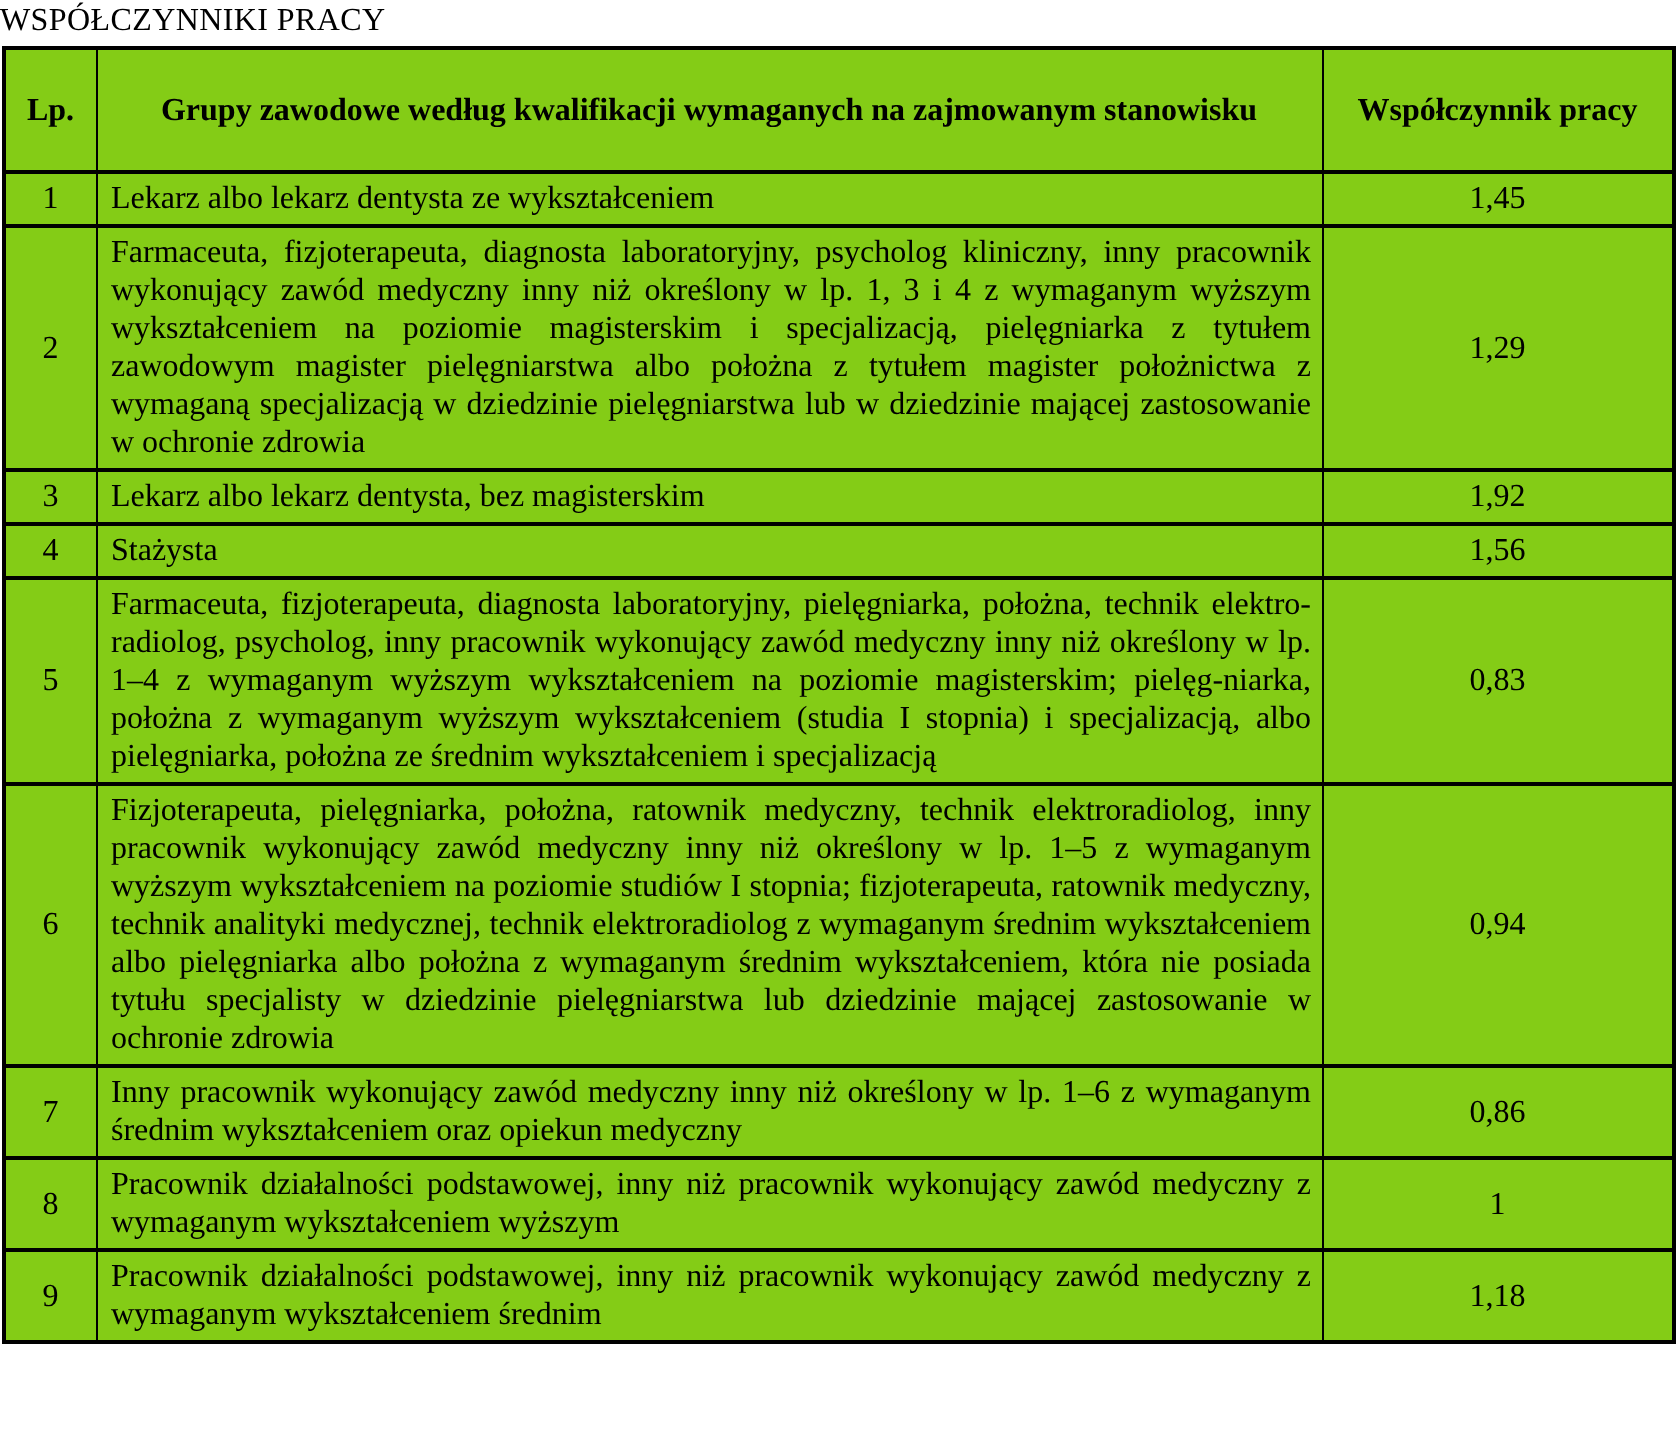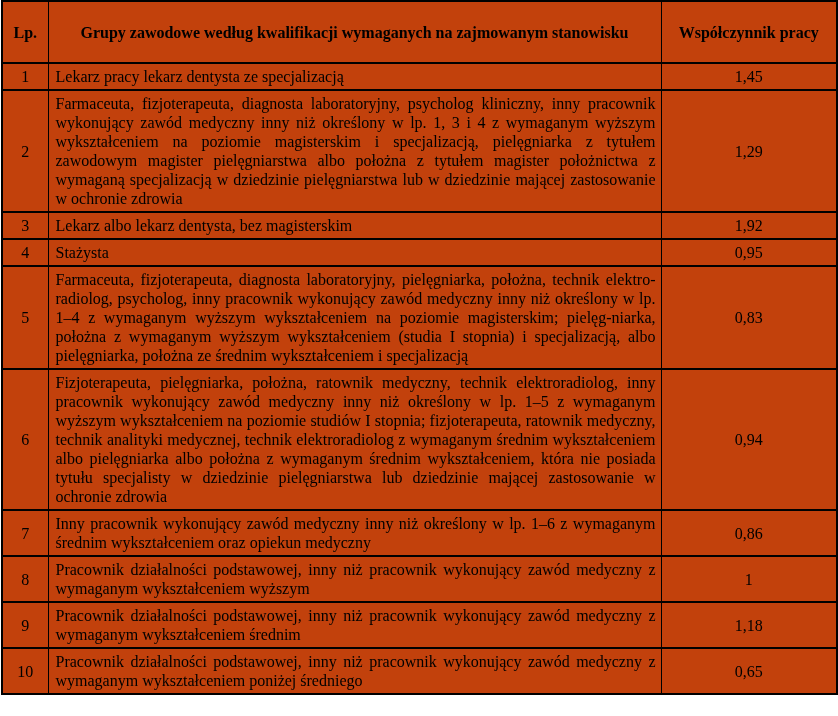--- a/index.html
+++ b/index.html
@@ -30,21 +30,21 @@
     table-layout: fixed;
     border: 2px solid #000000;
   }
   table.coeff-table th,
   table.coeff-table td {
     border-style: solid;
     border-color: #000000;
     border-width: 2px 1px; 
     font-size: 16px;
     vertical-align: middle;
-    background: #c2410c;
+    background: #84cc16;
   }
   col.c-lp    { width: 46px; }
   col.c-group { width: 613px; }
   col.c-coef  { width: 176px; }
   table.coeff-table th {
     font-weight: bold;
     text-align: center;
     height: 56px;
     line-height: 19px;
     padding: 2px 6px;
@@ -63,54 +63,55 @@
     text-align: center;
     padding: 3px 2px;
     line-height: 19px;
     margin-left: 44px;
   }
 </style>
 </head>
 <body>
 
 <div class="page">
+  <div class="doc-title">WSPÓŁCZYNNIKI PRACY</div>
 
   <table class="coeff-table">
     <colgroup>
       <col class="c-lp">
       <col class="c-group">
       <col class="c-coef">
     </colgroup>
     <thead>
       <tr>
         <th>Lp.</th>
         <th>Grupy zawodowe według kwalifikacji wymaganych na zajmowanym stanowisku</th>
         <th>Współczynnik pracy</th>
       </tr>
     </thead>
     <tbody>
         <tr>
           <td class="lp">1</td>
-          <td class="group">Lekarz pracy lekarz dentysta ze specjalizacją</td>
+          <td class="group">Lekarz albo lekarz dentysta ze wykształceniem</td>
           <td class="coefficient">1,45</td>
         </tr>
         <tr>
           <td class="lp">2</td>
           <td class="group">Farmaceuta, fizjoterapeuta, diagnosta laboratoryjny, psycholog kliniczny, inny pracownik wykonujący zawód medyczny inny niż określony w lp. 1, 3 i 4 z wymaganym wyższym wykształceniem na poziomie magisterskim i specjalizacją, pielęgniarka z tytułem zawodowym magister pielęgniarstwa albo położna z tytułem magister położnictwa z wymaganą specjalizacją w dziedzinie pielęgniarstwa lub w dziedzinie mającej zastosowanie w ochronie zdrowia</td>
           <td class="coefficient">1,29</td>
         </tr>
         <tr>
           <td class="lp">3</td>
           <td class="group">Lekarz albo lekarz dentysta, bez magisterskim</td>
           <td class="coefficient">1,92</td>
         </tr>
         <tr>
           <td class="lp">4</td>
           <td class="group">Stażysta</td>
-          <td class="coefficient">0,95</td>
+          <td class="coefficient">1,56</td>
         </tr>
         <tr>
           <td class="lp">5</td>
           <td class="group">Farmaceuta, fizjoterapeuta, diagnosta laboratoryjny, pielęgniarka, położna, technik elektro-radiolog, psycholog, inny pracownik wykonujący zawód medyczny inny niż określony w lp. 1–4 z wymaganym wyższym wykształceniem na poziomie magisterskim; pielęg-niarka, położna z wymaganym wyższym wykształceniem (studia I stopnia) i specjalizacją, albo pielęgniarka, położna ze średnim wykształceniem i specjalizacją</td>
           <td class="coefficient">0,83</td>
         </tr>
         <tr>
           <td class="lp">6</td>
           <td class="group">Fizjoterapeuta, pielęgniarka, położna, ratownik medyczny, technik elektroradiolog, inny pracownik wykonujący zawód medyczny inny niż określony w lp. 1–5 z wymaganym wyższym wykształceniem na poziomie studiów I stopnia; fizjoterapeuta, ratownik medyczny, technik analityki medycznej, technik elektroradiolog z wymaganym średnim wykształceniem albo pielęgniarka albo położna z wymaganym średnim wykształceniem, która nie posiada tytułu specjalisty w dziedzinie pielęgniarstwa lub dziedzinie mającej zastosowanie w ochronie zdrowia</td>
           <td class="coefficient">0,94</td>
@@ -123,20 +124,15 @@
         <tr>
           <td class="lp">8</td>
           <td class="group">Pracownik działalności podstawowej, inny niż pracownik wykonujący zawód medyczny z wymaganym wykształceniem wyższym</td>
           <td class="coefficient">1</td>
         </tr>
         <tr>
           <td class="lp">9</td>
           <td class="group">Pracownik działalności podstawowej, inny niż pracownik wykonujący zawód medyczny z wymaganym wykształceniem średnim</td>
           <td class="coefficient">1,18</td>
         </tr>
-        <tr>
-          <td class="lp">10</td>
-          <td class="group">Pracownik działalności podstawowej, inny niż pracownik wykonujący zawód medyczny z wymaganym wykształceniem poniżej średniego</td>
-          <td class="coefficient">0,65</td>
-        </tr>
       </tbody>
   </table>
 </div>
 
 </body></html>

